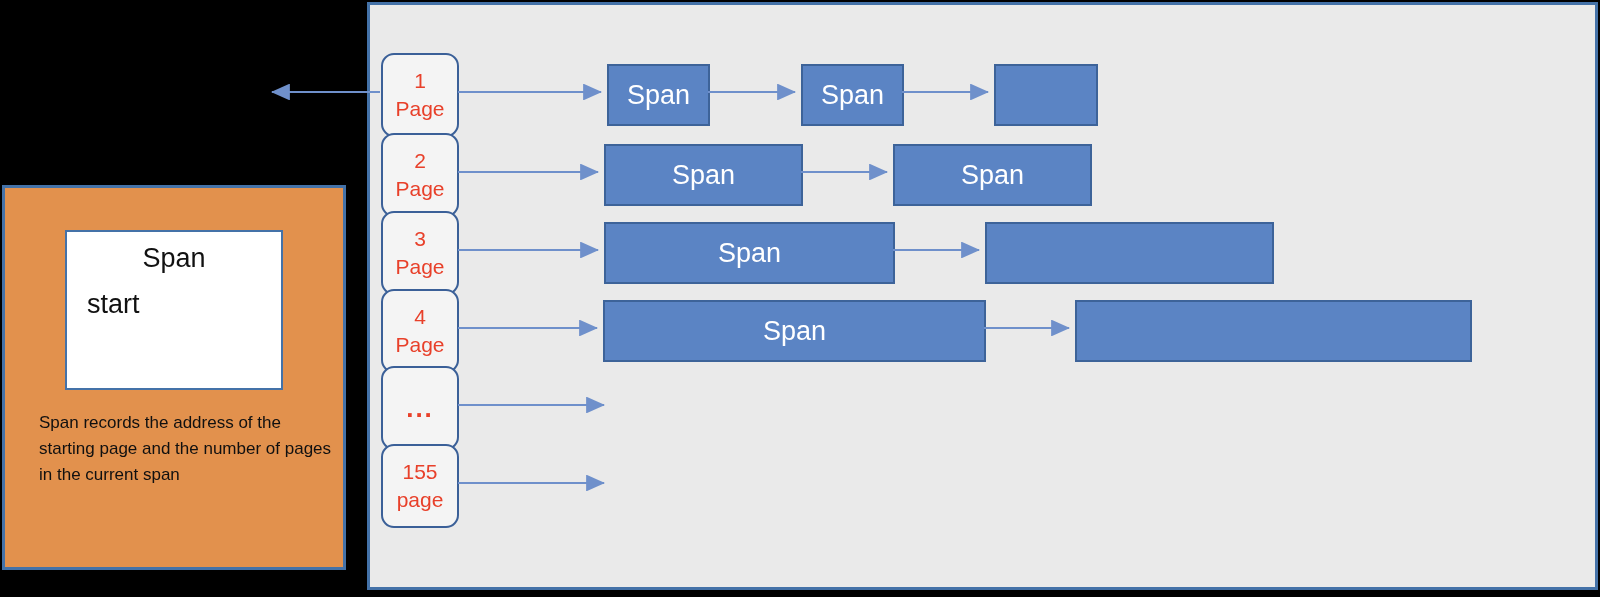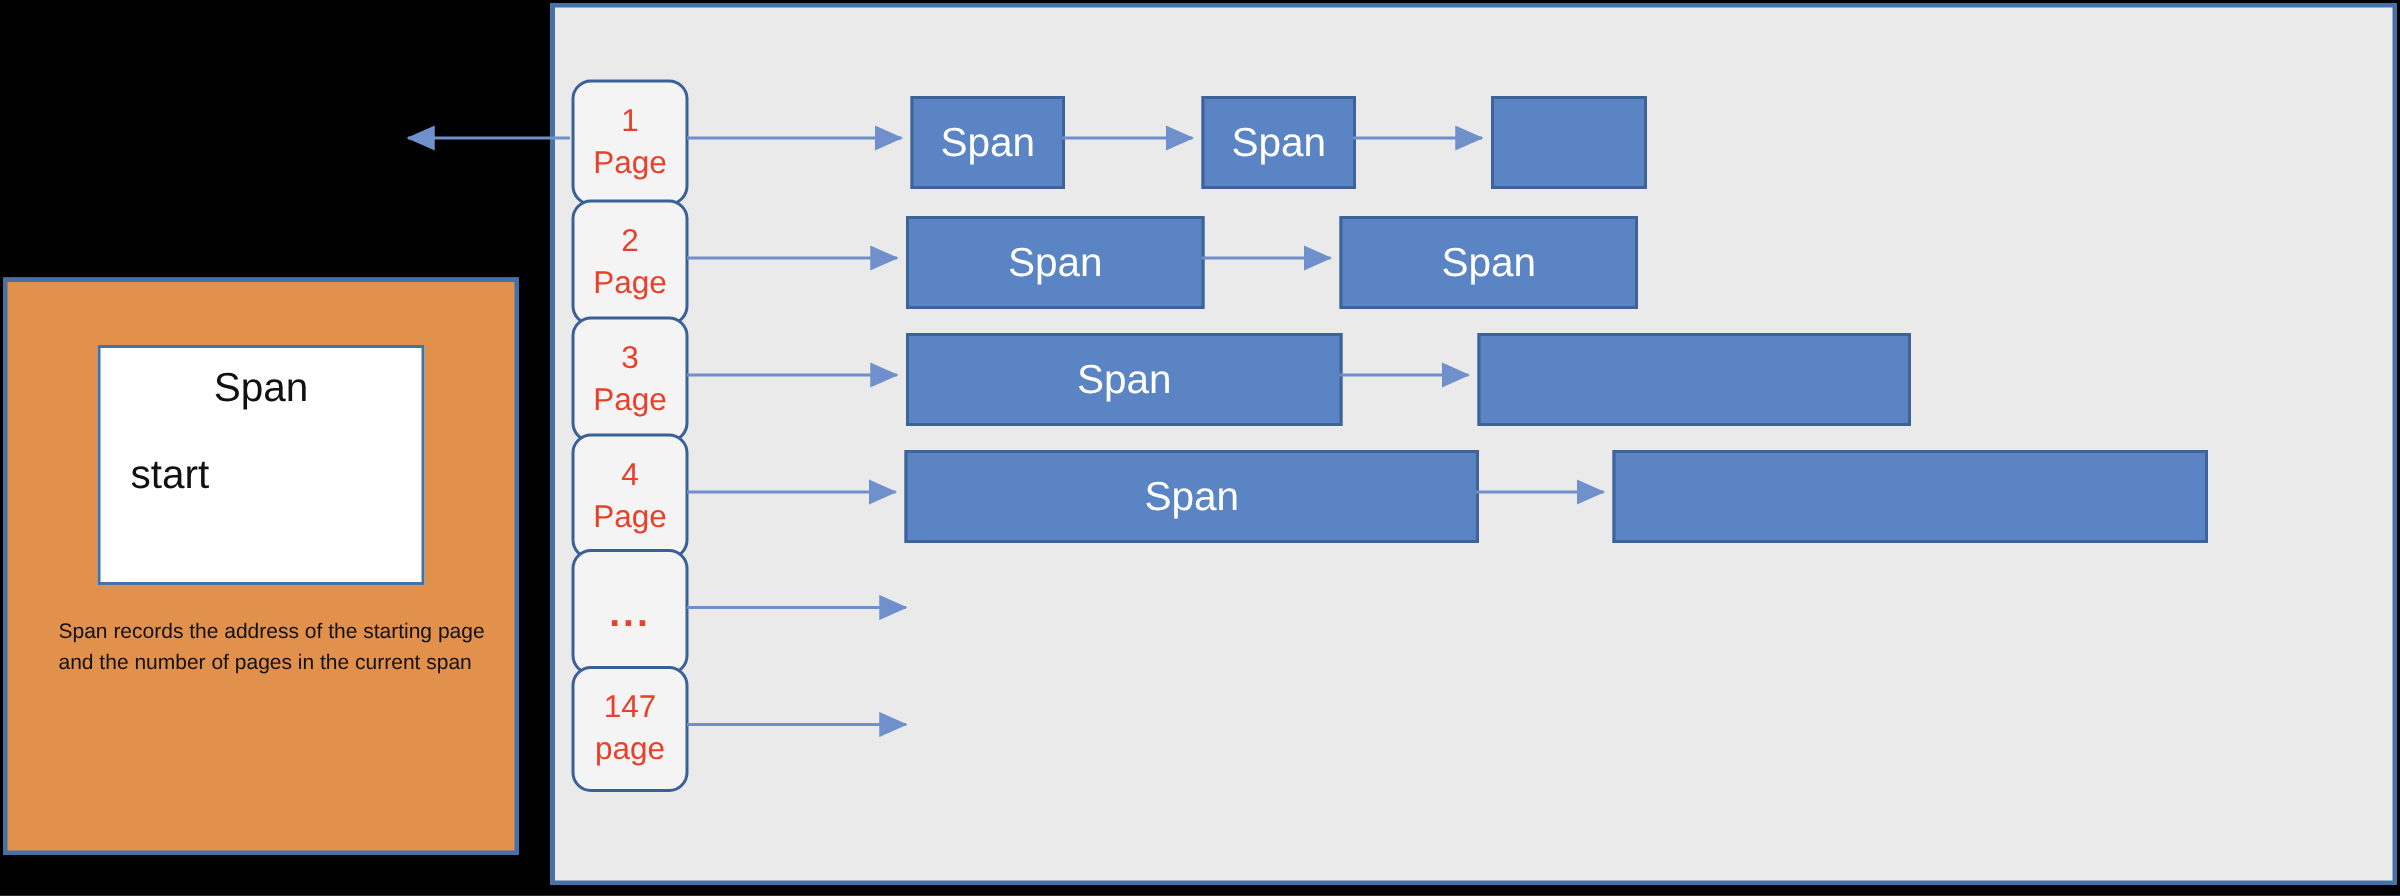--- a/index.html
+++ b/index.html
@@ -45,27 +45,27 @@
     margin-top: 12px;
     line-height: 1.1;
   }
   .legend-struct-field {
     text-align: left;
     font-size: 27px;
     color: #111111;
     margin-left: 20px;
     line-height: 1.22;
   }
-  #legend-struct-fields { margin-top: 26px; }
+  #legend-struct-fields { margin-top: 14px; }
   #legend-caption {
     position: absolute;
     left: 34px;
     top: 222px;
     width: 300px;
-    font-size: 14px;
+    font-size: 17px;
     color: #101010;
     line-height: 1.52;
   }
 
   
   #diagram-panel {
     position: absolute;
     left: 367px;
     top: 2px;
     width: 1231px;
@@ -149,21 +149,21 @@
           <span>Page</span>
         </div>
         <div class="page-card" style="top: 284px; height: 84px;">
           <span>4</span>
           <span>Page</span>
         </div>
         <div class="page-card ellipsis" style="top: 361px; height: 84px;">
           <span>...</span>
         </div>
         <div class="page-card" style="top: 439px; height: 84px;">
-          <span>147</span>
+          <span>155</span>
           <span>page</span>
         </div>
       </div>
     <div id="span-layer">
         <div class="span-block" style="left: 237px; width: 103px; top: 59px;">
           <span>Span</span>
         </div>
         <div class="span-block" style="left: 431px; width: 103px; top: 59px;">
           <span>Span</span>
         </div>

